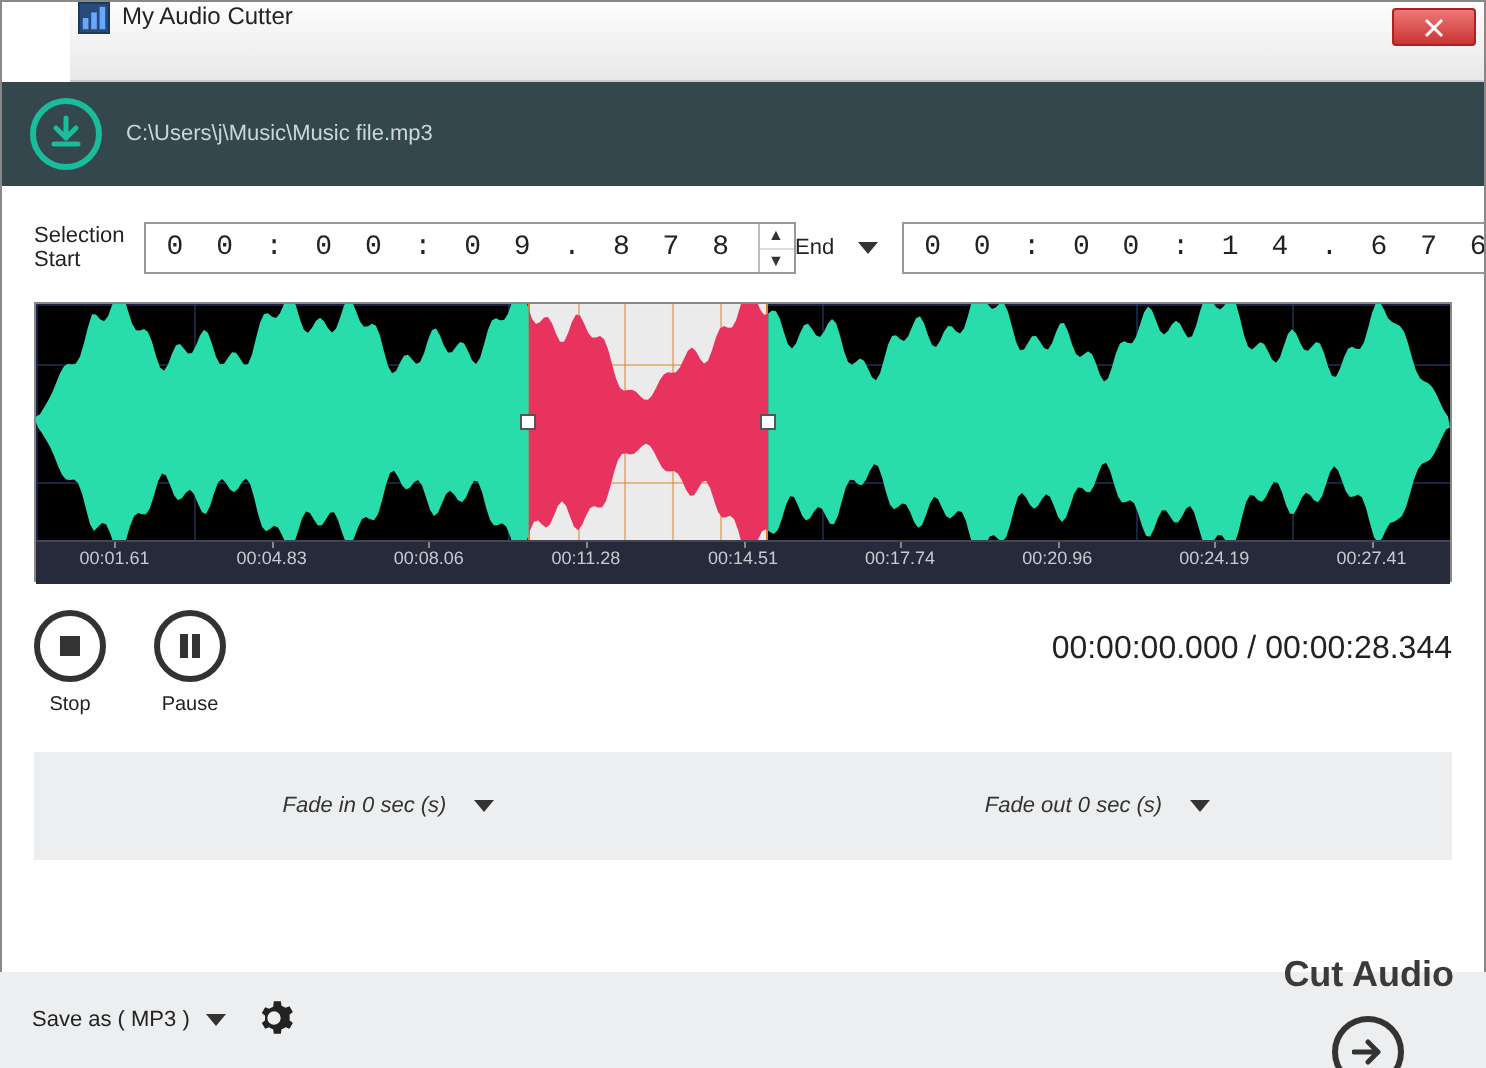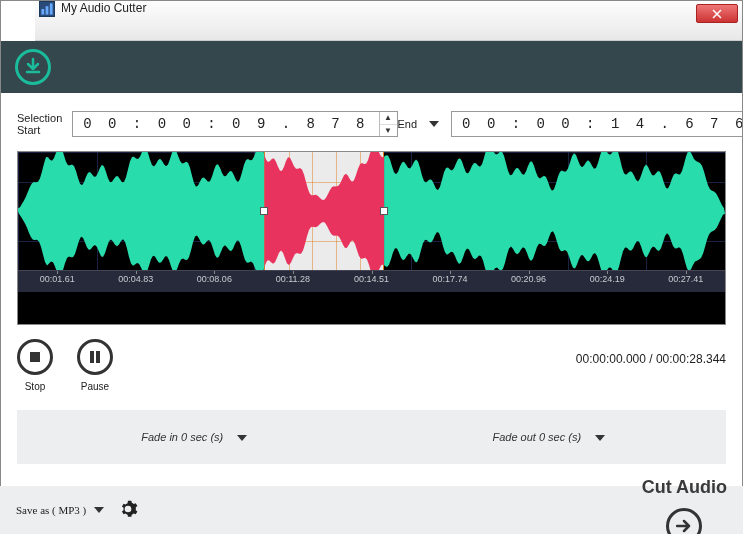--- a/index.html
+++ b/index.html
@@ -22,46 +22,46 @@
 .label { font-size: 11px; color: #222; }
 
 .spinner { display: flex; align-items: center; border: 1px solid #999; height: 26px; background: #fff; }
 .spinner .time { padding: 0 10px; font-family: 'Courier New', monospace; font-size: 14px; letter-spacing: 4px; color: #222; white-space: pre; }
 .spinner .arrows { width: 18px; height: 100%; border-left: 1px solid #bbb; display: flex; flex-direction: column; }
 .spinner .arrows div { flex: 1; display: flex; align-items: center; justify-content: center; cursor: pointer; font-size: 8px; color: #333; }
 .spinner .arrows div:first-child { border-bottom: 1px solid #ddd; }
 
 .end-drop { width: 14px; height: 14px; display: flex; align-items: center; justify-content: center; cursor: pointer; }
 
-.waveform-container { border: 1px solid #888; background: #000; position: relative; height: 174px; }
+.waveform-container { border: 1px solid #888; background: #000; position: relative; height: 140px; }
 .waveform-area { height: 118px; position: relative; overflow: hidden; }
 .waveform-area .grid-v { position: absolute; top: 0; bottom: 0; width: 1px; background: rgba(50,60,120,0.55); }
 .waveform-area .grid-h { position: absolute; left: 0; right: 0; height: 1px; background: rgba(50,60,120,0.55); }
 .selection { position: absolute; top: 0; bottom: 0; background: rgba(255,255,255,0.92); border-left: 1px solid #e08020; border-right: 1px solid #e08020; }
 .selection .sgrid-v { position: absolute; top: 0; bottom: 0; width: 1px; background: rgba(224,128,32,0.5); }
 .selection .sgrid-h { position: absolute; left: 0; right: 0; height: 1px; background: rgba(224,128,32,0.5); }
 .handle { position: absolute; width: 8px; height: 8px; background: #fff; border: 1px solid #555; top: 50%; transform: translateY(-50%); cursor: ew-resize; z-index: 3; }
 .wave-svg { position: absolute; left: 0; top: 0; width: 100%; height: 100%; z-index: 2; pointer-events: none; }
 .time-ruler { height: 22px; background: #262a3a; border-top: 1px solid #445; display: flex; position: relative; }
 .time-ruler .tick { position: absolute; top: 3px; font-size: 9px; color: #c8cad0; transform: translateX(-50%); }
 .time-ruler .tickmark { position: absolute; top: 0; width: 1px; height: 3px; background: #888; }
 
 .playback-row { display: flex; align-items: center; padding: 14px 16px 8px 16px; }
 .pbtn { display: flex; flex-direction: column; align-items: center; margin-right: 24px; cursor: pointer; }
 .pbtn .circ { width: 36px; height: 36px; border: 3px solid #333; border-radius: 50%; display: flex; align-items: center; justify-content: center; }
 .pbtn .lbl { font-size: 10px; color: #222; margin-top: 6px; }
-.time-display { margin-left: auto; font-size: 12px; color: #222; margin-top: -14px; padding-left: 16px; }
+.time-display { margin-left: auto; font-size: 16px; color: #222; margin-top: -14px; padding-left: 16px; }
 
 .fade-panel { margin: 10px 16px 0 16px; background: #eceeef; height: 54px; display: flex; align-items: center; }
 .fade-group { flex: 1; display: flex; align-items: flex-end; justify-content: center; gap: 14px; font-style: italic; }
 .fade-group .label { font-size: 11px; color: #333; }
 .tri { cursor: pointer; }
 
 .footer { position: absolute; bottom: 0; left: 0; right: 0; height: 48px; background: #eceeef; display: flex; align-items: center; padding: 0 16px; }
-.saveas { display: flex; align-items: center; gap: 8px; cursor: pointer; font-size: 11px; color: #222; font-family: Liberation Serif, serif; }
+.saveas { display: flex; align-items: center; gap: 8px; cursor: pointer; font-size: 11px; color: #222; }
 .gear { margin-left: 14px; cursor: pointer; }
 .cut-btn { margin-left: auto; display: flex; align-items: center; gap: 10px; cursor: pointer; flex-direction: column; }
 .cut-btn .txt { font-size: 18px; font-weight: bold; color: #3a3a3a; }
 .cut-btn .circ { width: 36px; height: 36px; border: 3px solid #333; border-radius: 50%; display: flex; align-items: center; justify-content: center; }
 </style>
 </head>
 <body>
 
 <div class="titlebar">
   <div class="app-icon">
@@ -79,20 +79,21 @@
   </div>
 </div>
 
 <div class="header-bar">
   <div class="add-btn">
     <svg viewBox="0 0 20 20">
         <path d="M10 2 L10 12 M10 12 L5 7 M10 12 L15 7" stroke="#1abc9c" stroke-width="2.5" fill="none" stroke-linecap="round"></path>
         <path d="M4 15 L16 15" stroke="#1abc9c" stroke-width="2.5" stroke-linecap="round"></path>
       </svg>
   </div>
+  <span class="filepath">C:\Users\j\Music\Music file.mp3</span>
 </div>
 
 <div class="content">
 
   <div class="controls-row">
     <div class="group">
       <span class="label">Selection Start</span>
       <div class="spinner">
         <div class="time">0 0 : 0 0 : 0 9 . 8 7 8</div>
         <div class="arrows">

